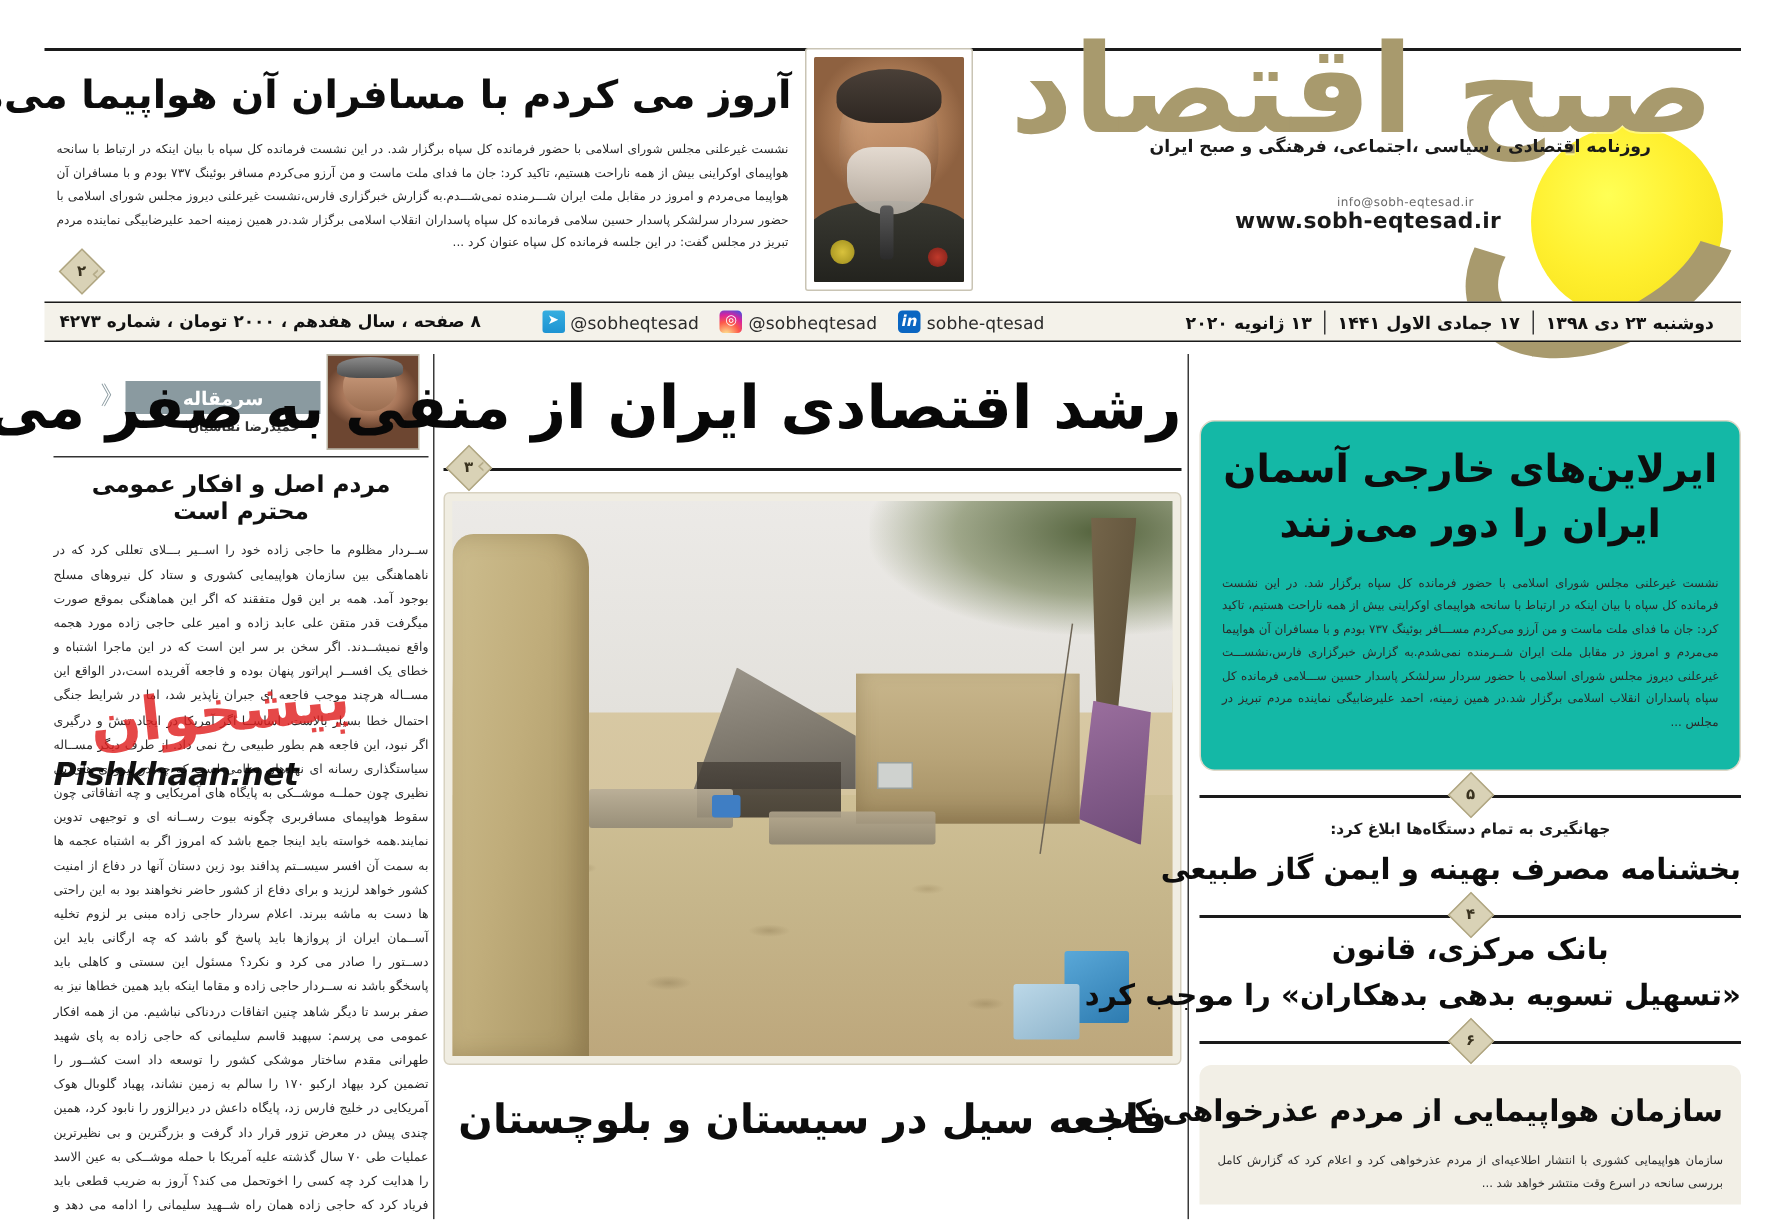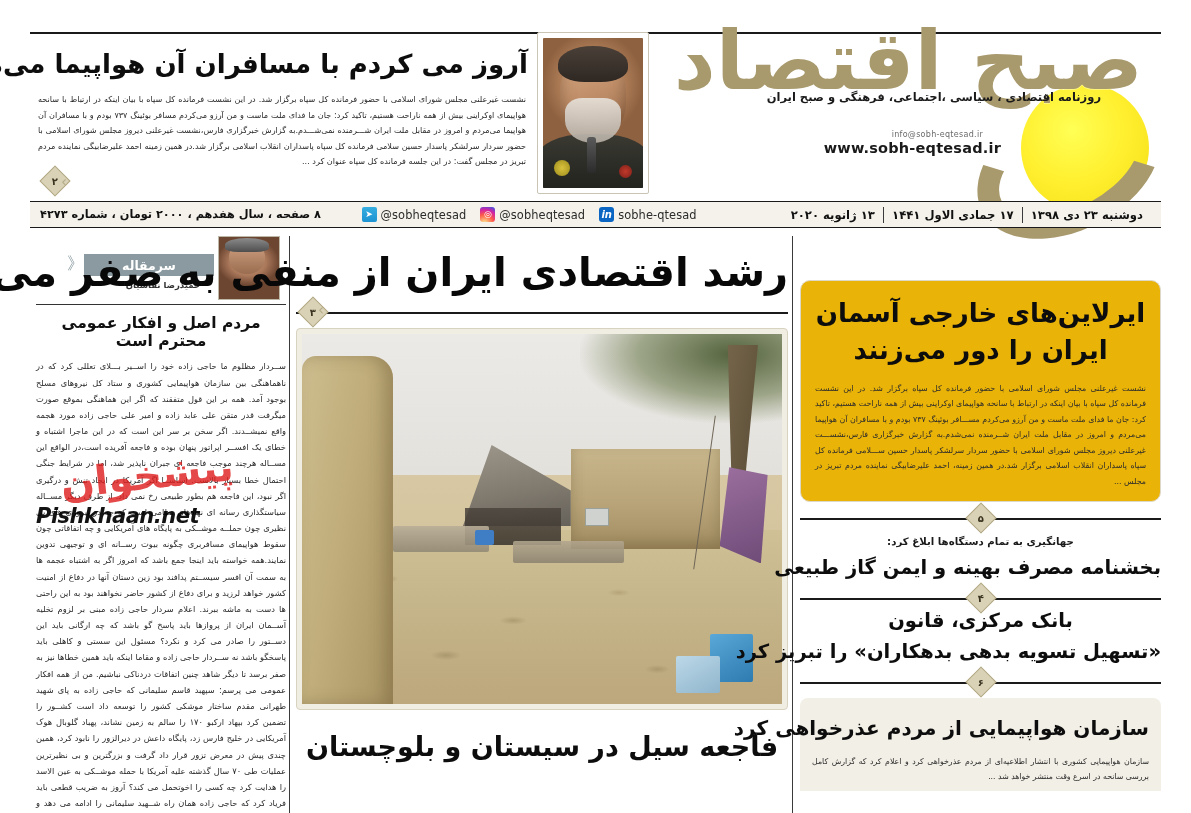--- a/index.html
+++ b/index.html
@@ -615,24 +615,24 @@
 
   
   .right-col {
     position: absolute;
     left: 800px; top: 236px;
     width: 361px; height: 577px;
     direction: rtl;
   }
   .rc-card {
     position: relative;
-    background: #eab308;
+    background: #14b8a6;
     border: 1px solid #ded8c8;
     border-radius: 10px;
-    padding: 14px 14px 12px;
+    padding: 14px 14px 24px;
     margin-top: 44px;
   }
   .rc-headline {
     font-size: 26px;
     font-weight: bold;
     color: #0d0d0d;
     text-align: center;
     line-height: 1.42;
   }
   .rc-body {
@@ -829,21 +829,21 @@
     </div>
 
     <div class="rc-divider">
       <div class="diamond">
         <span>۴</span>
       </div>
     </div>
 
     <div>
       <div class="rc-title">بانک مرکزی، قانون</div>
-      <div class="rc-title" style="margin-top:2px;">«تسهیل تسویه بدهی بدهکاران» را تبریز کرد</div>
+      <div class="rc-title" style="margin-top:2px;">«تسهیل تسویه بدهی بدهکاران» را موجب کرد</div>
     </div>
 
     <div class="rc-divider">
       <div class="diamond">
         <span>۶</span>
       </div>
     </div>
 
     <div class="rc-bottom">
       <div class="rc-title">سازمان هواپیمایی از مردم عذرخواهی کرد</div>

